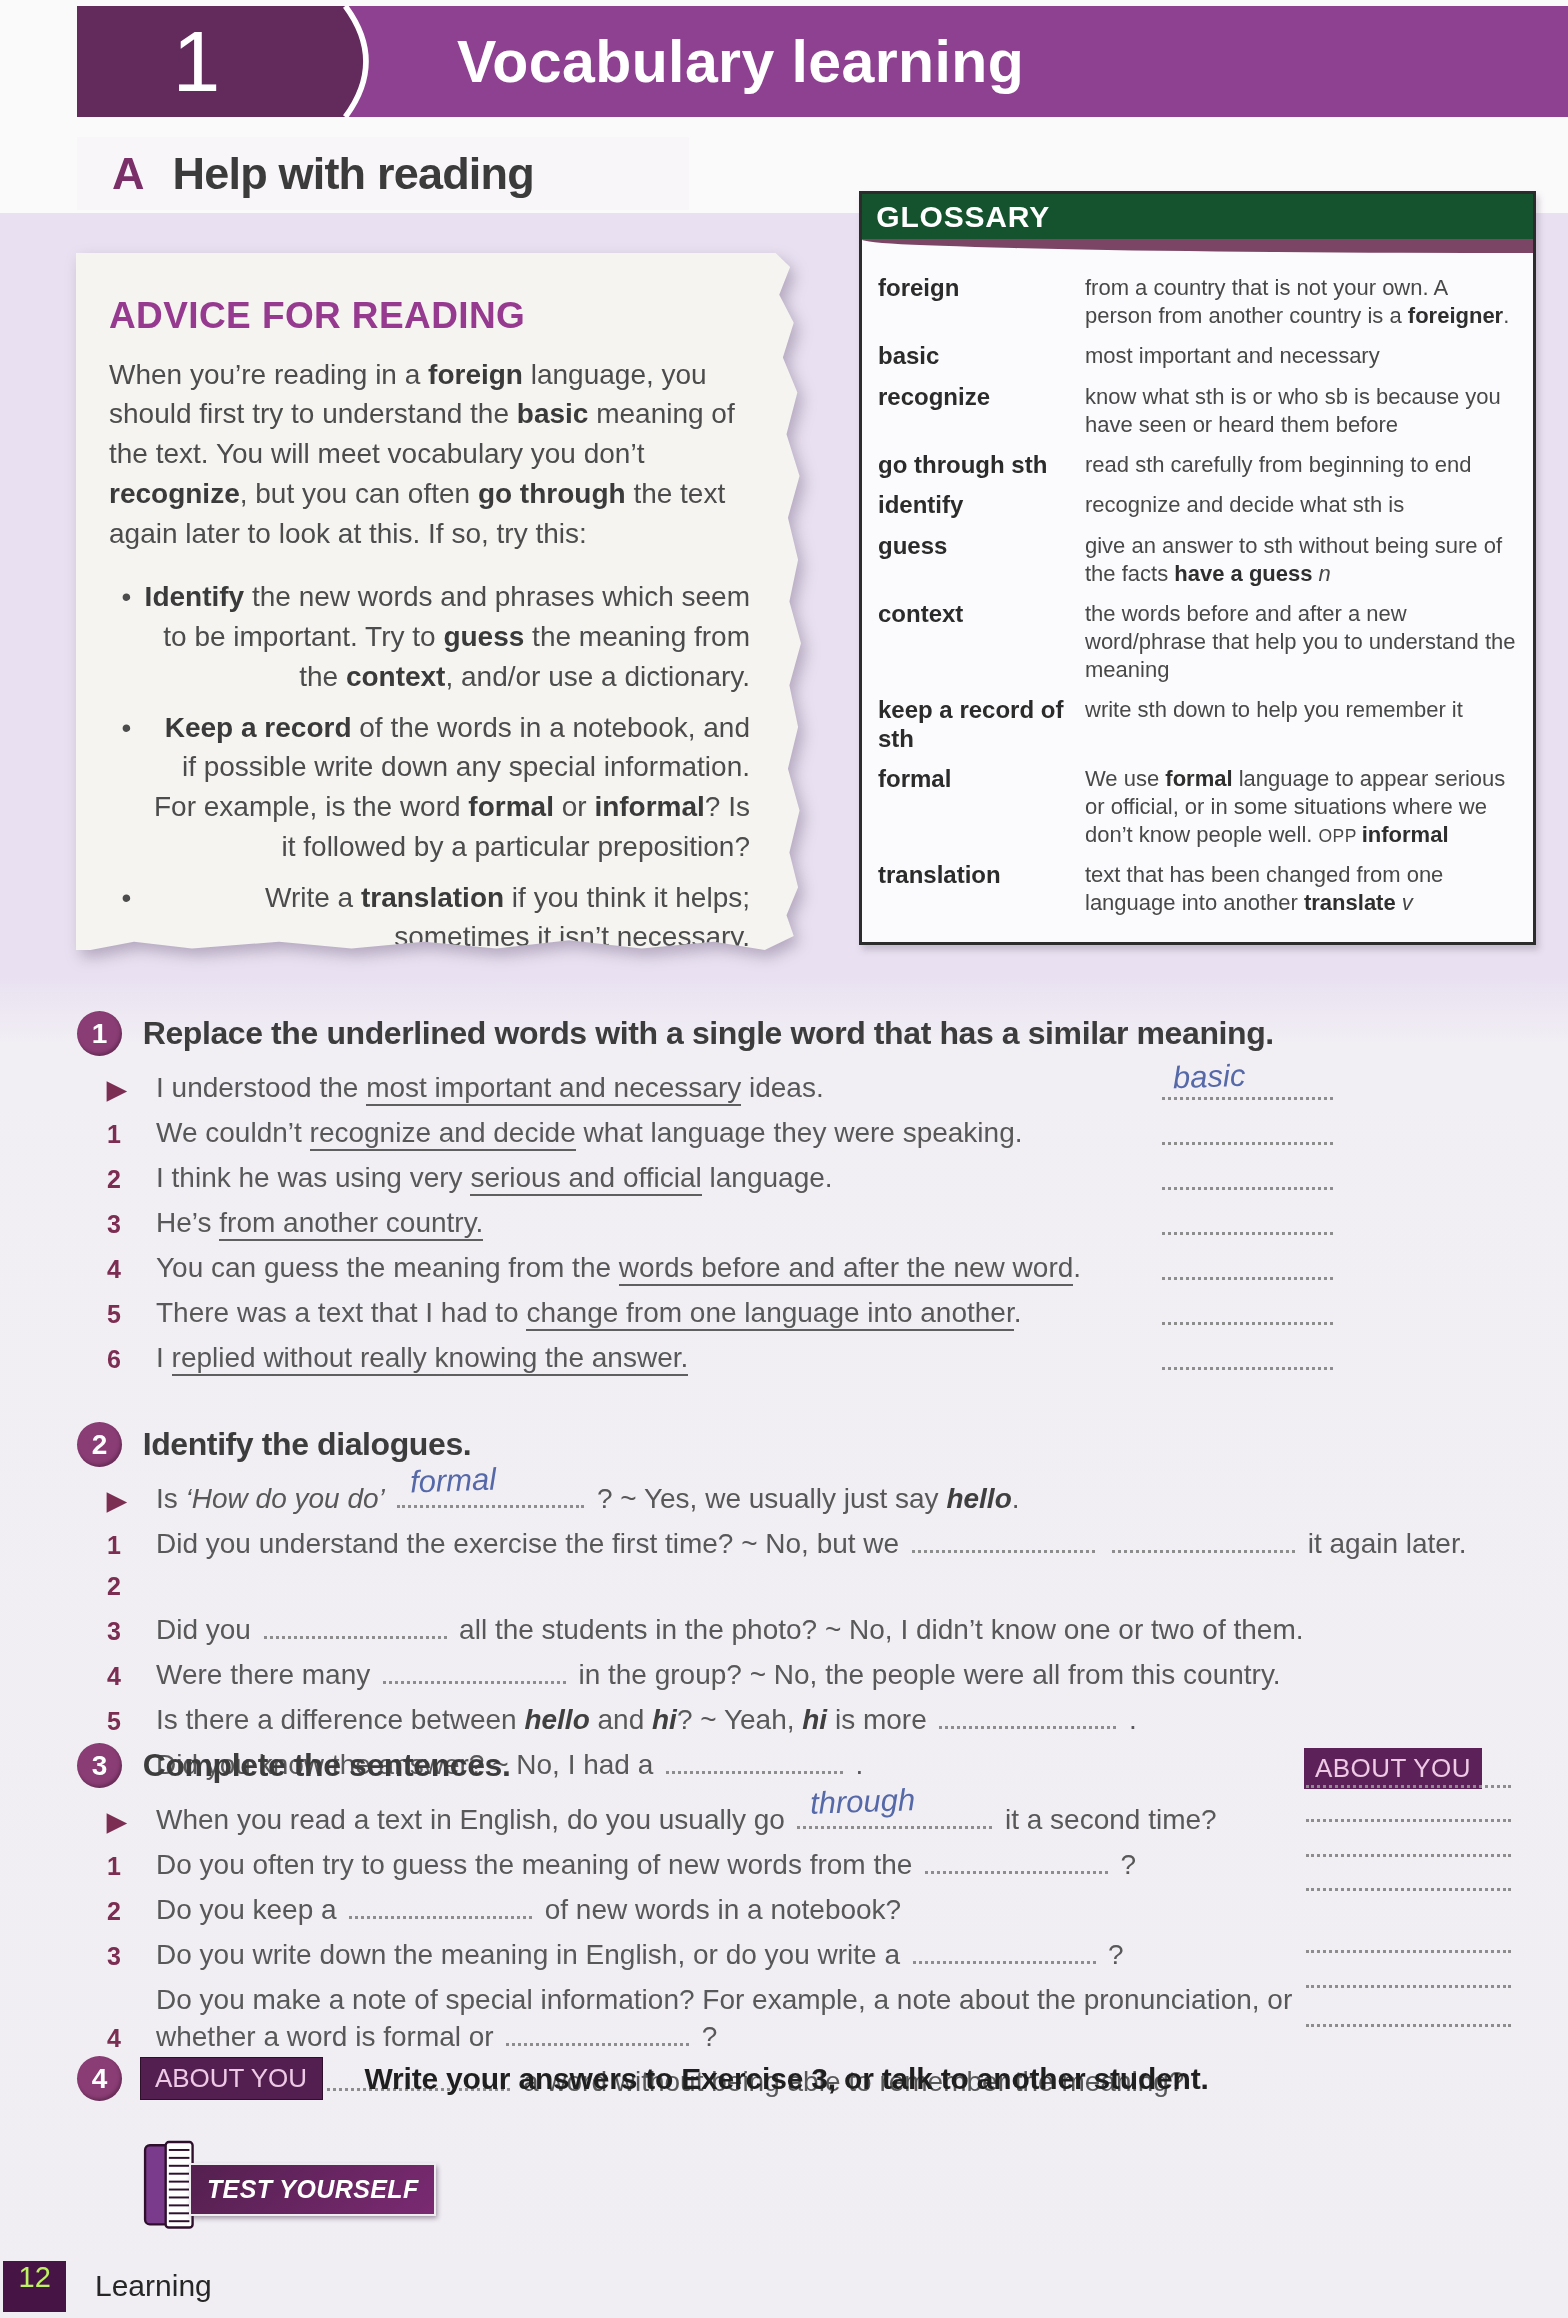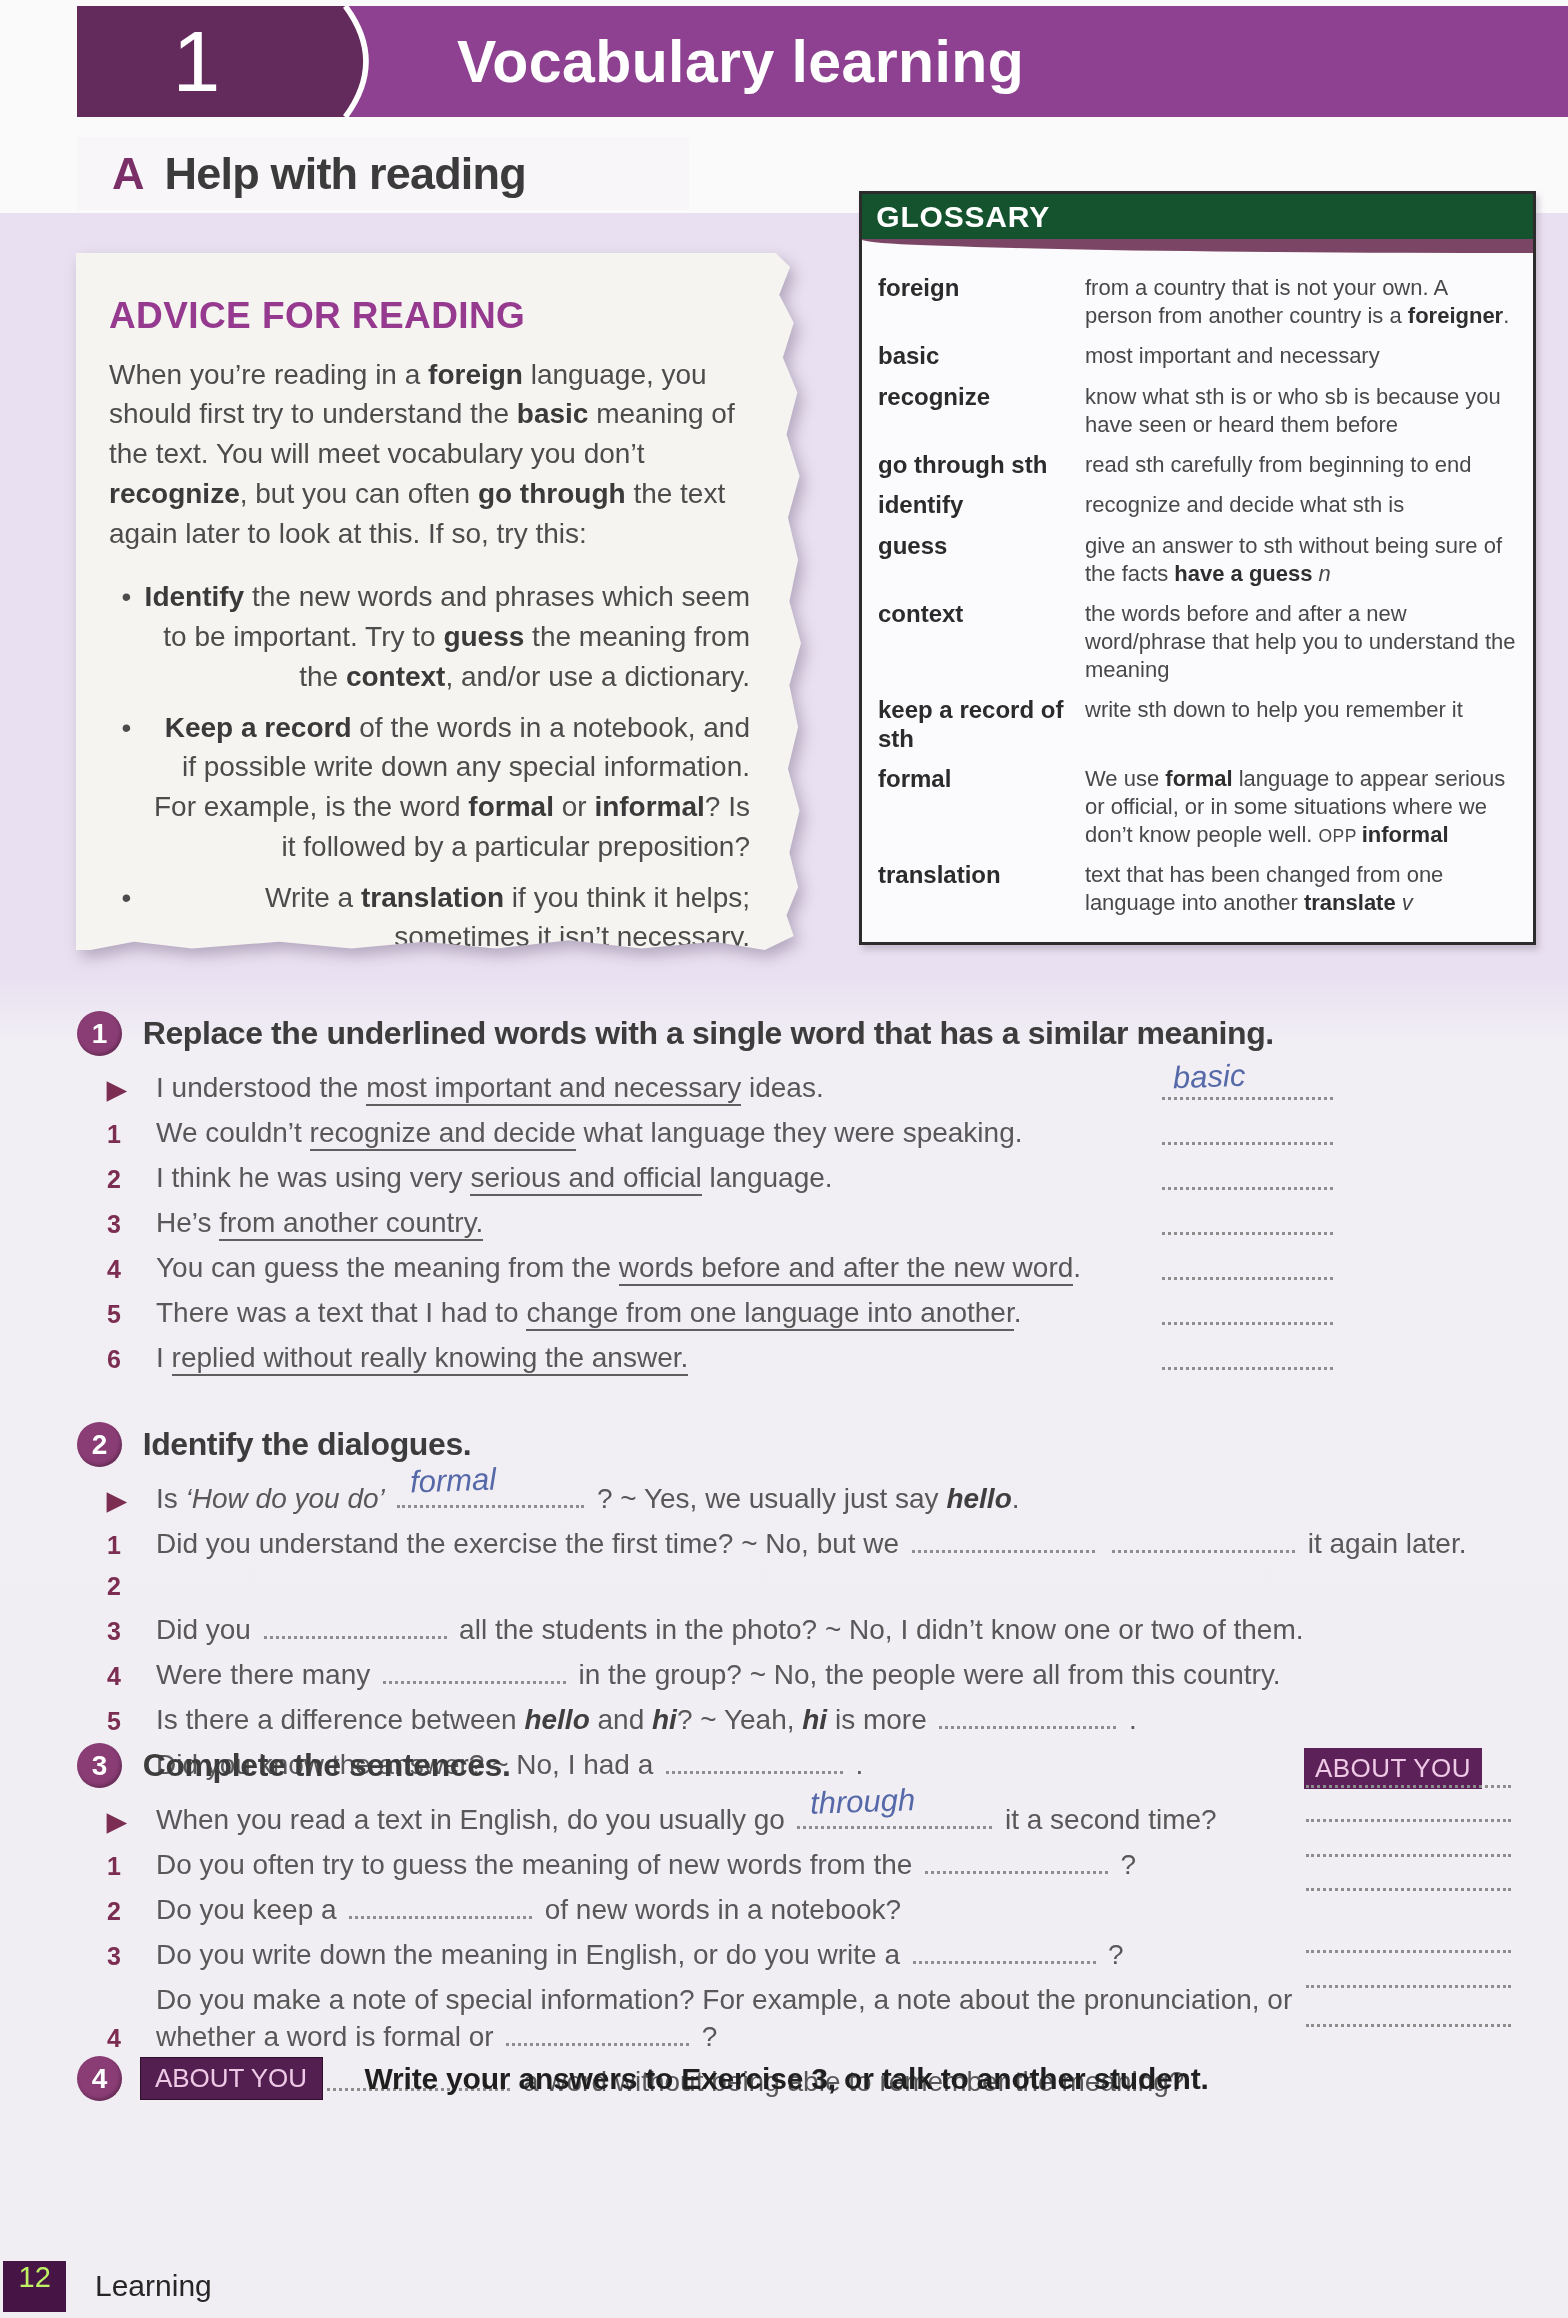--- a/index.html
+++ b/index.html
@@ -14,21 +14,21 @@
   .unit-num{position:absolute;left:0;top:0;width:239px;height:111px;display:flex;align-items:center;justify-content:center;
             color:#fff;font-size:86px;font-weight:400;}
   .banner-arc{position:absolute;left:246px;top:0;height:111px;width:70px;}
   .banner-title{position:absolute;left:380px;top:0;height:111px;display:flex;align-items:center;
                 color:#fff;font-size:59px;font-weight:bold;letter-spacing:0.4px;}
 
   
   .section-a{position:absolute;left:77px;top:137px;width:612px;height:73px;background:#f8f6f8;
              display:flex;align-items:center;}
   .sec-letter{color:#7b2f68;font-weight:bold;font-size:45px;margin-left:35px;}
-  .sec-title{color:#3b3b3b;font-weight:bold;font-size:45px;margin-left:20px;letter-spacing:-0.8px;}
+  .sec-title{color:#3b3b3b;font-weight:bold;font-size:45px;margin-left:28px;letter-spacing:-0.8px;}
 
   
   .advice-wrap{position:absolute;left:76px;top:253px;width:725px;height:697px;
                filter:drop-shadow(5.6px 7.2px 7.2px rgba(90,70,105,0.38));}
   .advice{width:100%;height:100%;background:#f5f4f1;box-sizing:border-box;padding:42px 51px 24px 33px;
           clip-path:polygon(0% 0%,96.5% 0%,98.5% 2%,97% 6%,99% 10%,97.5% 15%,99.5% 20%,98% 26%,99.8% 32%,
           98.2% 38%,99.6% 44%,98.4% 50%,100% 56%,98.4% 62%,99.6% 68%,98.2% 74%,99.8% 80%,98.4% 86%,
           99.6% 91%,98% 95%,99% 98%,95% 100%,88% 98.8%,78% 99.8%,68% 98.6%,58% 99.8%,48% 98.8%,
           38% 99.8%,28% 98.8%,16% 99.8%,8% 98.8%,2% 100%,0% 100%);}
   .advice-title{color:#963a90;font-weight:bold;font-size:37px;letter-spacing:0.4px;}
@@ -287,19 +287,38 @@
   <div class="about-line" style="top:1950px;"></div>
   <div class="about-line" style="top:1985px;"></div>
   <div class="about-line" style="top:2024px;"></div>
 
   <div class="ex4-row">
     <span class="ex-num">4</span>
     <span class="ex4-badge">ABOUT YOU</span>
     <span class="ex4-text">Write your answers to Exercise 3, or talk to another student.</span>
   </div>
 
+  <div class="ty-wrap">
+    <svg width="76" height="94" viewBox="0 0 96 118">
+      <rect x="14" y="10" width="56" height="100" rx="6" fill="#7a3b8c" stroke="#2e102d" stroke-width="3"></rect>
+      <rect x="40" y="6" width="34" height="108" rx="4" fill="#ffffff" stroke="#2e102d" stroke-width="3"></rect>
+      <g stroke="#2e102d" stroke-width="2.5">
+        <line x1="44" y1="16" x2="70" y2="16"></line>
+          <line x1="44" y1="26" x2="70" y2="26"></line>
+        <line x1="44" y1="36" x2="70" y2="36"></line>
+          <line x1="44" y1="46" x2="70" y2="46"></line>
+        <line x1="44" y1="56" x2="70" y2="56"></line>
+          <line x1="44" y1="66" x2="70" y2="66"></line>
+        <line x1="44" y1="76" x2="70" y2="76"></line>
+          <line x1="44" y1="86" x2="70" y2="86"></line>
+        <line x1="44" y1="96" x2="70" y2="96"></line>
+          <line x1="44" y1="106" x2="70" y2="106"></line>
+      </g>
+    </svg>
+    <div class="ty-box">TEST YOURSELF</div>
+  </div>
 
   <div class="footer-box">
     <span>12</span>
   </div>
   <div class="footer-label">Learning</div>
 </div>
 
 
 </body></html>

